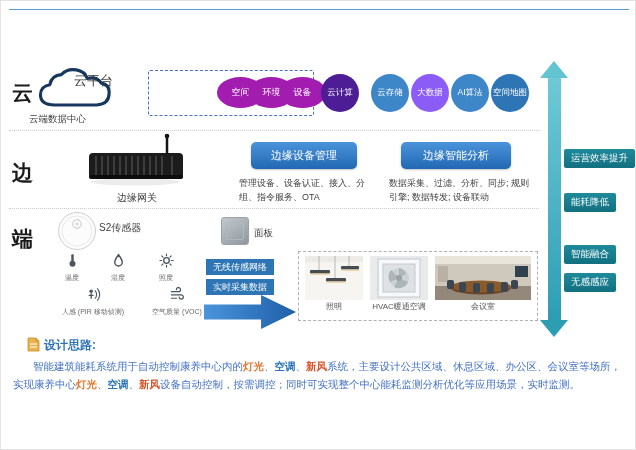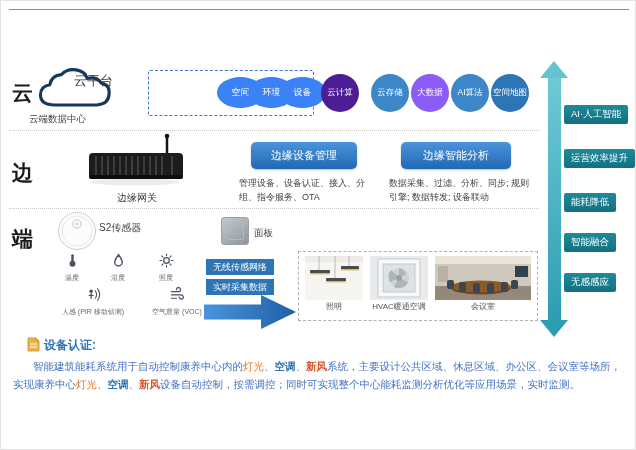--- a/index.html
+++ b/index.html
@@ -11,33 +11,33 @@
   .layer-lab{font-size:21px;font-weight:bold;color:#1a1a1a;left:11px}
   #lab-cloud{top:78px}#lab-edge{top:158px}#lab-device{top:224px}
   .sep{left:8px;width:530px;height:0;border-top:1px dotted #cccccc}
   #sep1{top:129px}#sep2{top:207px}
   #cloudicon{left:34px;top:66px;width:78px;height:44px}
   #cloudtext{left:34px;top:71px;width:78px;text-align:right;font-size:13px;color:#333}
   #dclabel{left:28px;top:112px;width:90px;text-align:left;font-size:9.5px;color:#404040}
   #cockpitbox{left:147px;top:69px;width:166px;height:46px;border:1px dashed #4472C4;border-radius:2px}
   #cockpitlabel{left:152px;top:80px;width:64px;height:24px;background:linear-gradient(180deg,#3e8ad2,#2a6aa9);color:#fff;font-size:9.5px;display:flex;align-items:center;justify-content:center;border-radius:3px}
   .circle{border-radius:50%;color:#fff;display:flex;align-items:center;justify-content:center;text-align:center;line-height:1.15}
-  .ck{width:47px;height:31px;top:76px;background:#3b82f6;font-size:9px}
+  .ck{width:47px;height:31px;top:76px;background:#a21caf;font-size:9px}
   #ck1{left:216px}#ck2{left:247px}#ck3{left:278px}
   .svc{width:38px;height:38px;top:73px;font-size:8.5px;padding:2px}
   #svc1{left:320px;background:#4c1d95}
   #svc2{left:370px;background:#3d86c8}
   #svc3{left:410px;background:#8b5cf6}
   #svc4{left:450px;background:#3d86c8}
   #svc5{left:490px;background:#2E75B6}
   #arrowshaft{left:547px;top:76px;width:13px;height:244px;background:linear-gradient(180deg,#6fc9d6,#2d9db4)}
   #arrowup{left:539px;top:60px;width:0;height:0;border-left:14px solid transparent;border-right:14px solid transparent;border-bottom:17px solid #62c3d1}
   #arrowdown{left:539px;top:319px;width:0;height:0;border-left:14px solid transparent;border-right:14px solid transparent;border-top:17px solid #2d9db4}
   .benefit{left:563px;background:linear-gradient(180deg,#1e8a9c,#13707f);color:#fff;font-size:9.5px;padding:3px 7px;border-radius:2px;white-space:nowrap}
-  #b1{top:104px}#b2{top:148px}#b3{top:192px}#b4{top:232px}#b5{top:272px}
+  #b1{top:104px}#b2{top:148px}#b3{top:192px}#b4{top:244px}#b5{top:272px}
   #gw{left:84px;top:128px}
   #gwlabel{left:84px;top:190px;width:104px;text-align:center;font-size:10px;color:#404040}
   .bluebtn{height:27px;background:linear-gradient(180deg,#4a94db,#2268b4);color:#fff;font-size:11px;display:flex;align-items:center;justify-content:center;border-radius:5px;box-shadow:0 1px 2px rgba(0,0,0,.25)}
   #btn1{left:250px;top:141px;width:106px}
   #btn2{left:400px;top:141px;width:110px}
   .btndesc{font-size:9px;color:#404040;line-height:1.6}
   #desc1{left:238px;top:175px;width:132px}
   #desc2{left:388px;top:175px;width:140px}
   #s2{left:56px;top:210px}
   #s2label{left:98px;top:220px;width:46px;font-size:10px;color:#404040;line-height:1.3}
@@ -55,21 +55,21 @@
   #tag1{top:258px}#tag2{top:278px}
   #bigarrow{left:203px;top:294px;width:92px;height:34px;background:linear-gradient(90deg,#4a94db,#1f5fa8);clip-path:polygon(0 28%,62% 28%,62% 0,100% 50%,62% 100%,62% 72%,0 72%)}
   #scenesbox{left:297px;top:250px;width:240px;height:70px;border:1px dashed #b0b0b0}
   .scene-lab{text-align:center;font-size:8px;color:#555;line-height:1.25}
   #img1{left:304px;top:255px}#img1lab{left:304px;top:301px;width:58px}
   #img2{left:369px;top:255px}#img2lab{left:369px;top:301px;width:58px}
   #img3{left:434px;top:255px}#img3lab{left:434px;top:301px;width:96px}
   #noteicon{left:26px;top:336px}
   #designtitle{left:43px;top:336px;font-size:12px;font-weight:bold;color:#2E75B6}
   #designp{left:12px;top:356px;width:614px;font-size:10.5px;line-height:1.75;color:#4472C4;text-indent:20px}
-  .dp-o{color:#E0792F;font-weight:normal}
+  .dp-o{color:#E0792F;font-weight:bold}
   .dp-b{color:#2E75B6;font-weight:bold}
   .dp-r{color:#D9542B;font-weight:bold}
 </style>
 </head>
 <body>
 
 <div id="canvas">
 
   <div class="abs" id="toprule"></div>
 
@@ -93,21 +93,20 @@
 
   <div class="abs circle svc" id="svc1">云计算</div>
   <div class="abs circle svc" id="svc2">云存储</div>
   <div class="abs circle svc" id="svc3">大数据</div>
   <div class="abs circle svc" id="svc4">AI算法</div>
   <div class="abs circle svc" id="svc5">空间地图</div>
 
   <div class="abs" id="arrowshaft"></div>
   <div class="abs" id="arrowup"></div>
   <div class="abs" id="arrowdown"></div>
-  <div class="abs benefit" id="b1">AI·人工智能</div>
   <div class="abs benefit" id="b2">运营效率提升</div>
   <div class="abs benefit" id="b3">能耗降低</div>
   <div class="abs benefit" id="b4">智能融合</div>
   <div class="abs benefit" id="b5">无感感应</div>
 
   <svg class="abs" id="gw" width="104" height="58">
     <ellipse cx="50" cy="53" rx="45" ry="3.5" fill="#ececec"></ellipse>
     <line x1="82" y1="8" x2="82" y2="26" stroke="#141414" stroke-width="2.5"></line>
     <circle cx="82" cy="7" r="2.3" fill="#141414"></circle>
     <rect x="4" y="24" width="94" height="26" rx="4" fill="#1c1c1c"></rect>
@@ -244,17 +243,17 @@
     </g>
   </svg>
   <div class="abs scene-lab" id="img3lab">会议室</div>
 
   <svg class="abs" id="noteicon" width="13" height="15">
     <path d="M1 1 H9 L12 4 V14 H1 Z" fill="#E9B44C" stroke="#C98F2B" stroke-width="0.8"></path>
     <path d="M9 1 V4 H12" fill="none" stroke="#C98F2B" stroke-width="0.8"></path>
     <line x1="3" y1="7" x2="10" y2="7" stroke="#fff" stroke-width="1"></line>
     <line x1="3" y1="10" x2="10" y2="10" stroke="#fff" stroke-width="1"></line>
   </svg>
-  <div class="abs" id="designtitle">设备认证:</div>
+  <div class="abs" id="designtitle">设计思路:</div>
 
   <div class="abs" id="designp"><span>智能建筑能耗系统用于自动控制康养中心内的</span><span class="dp-o">灯光</span><span>、</span><span class="dp-b">空调</span><span>、</span><span class="dp-r">新风</span><span>系统，主要设计公共区域、休息区域、办公区、会议室等场所，实现康养中心</span><span class="dp-o">灯光</span><span>、</span><span class="dp-b">空调</span><span>、</span><span class="dp-r">新风</span><span>设备自动控制，按需调控；同时可实现整个中心能耗监测分析优化等应用场景，实时监测。</span></div>
 
 </div>
 
 </body></html>

